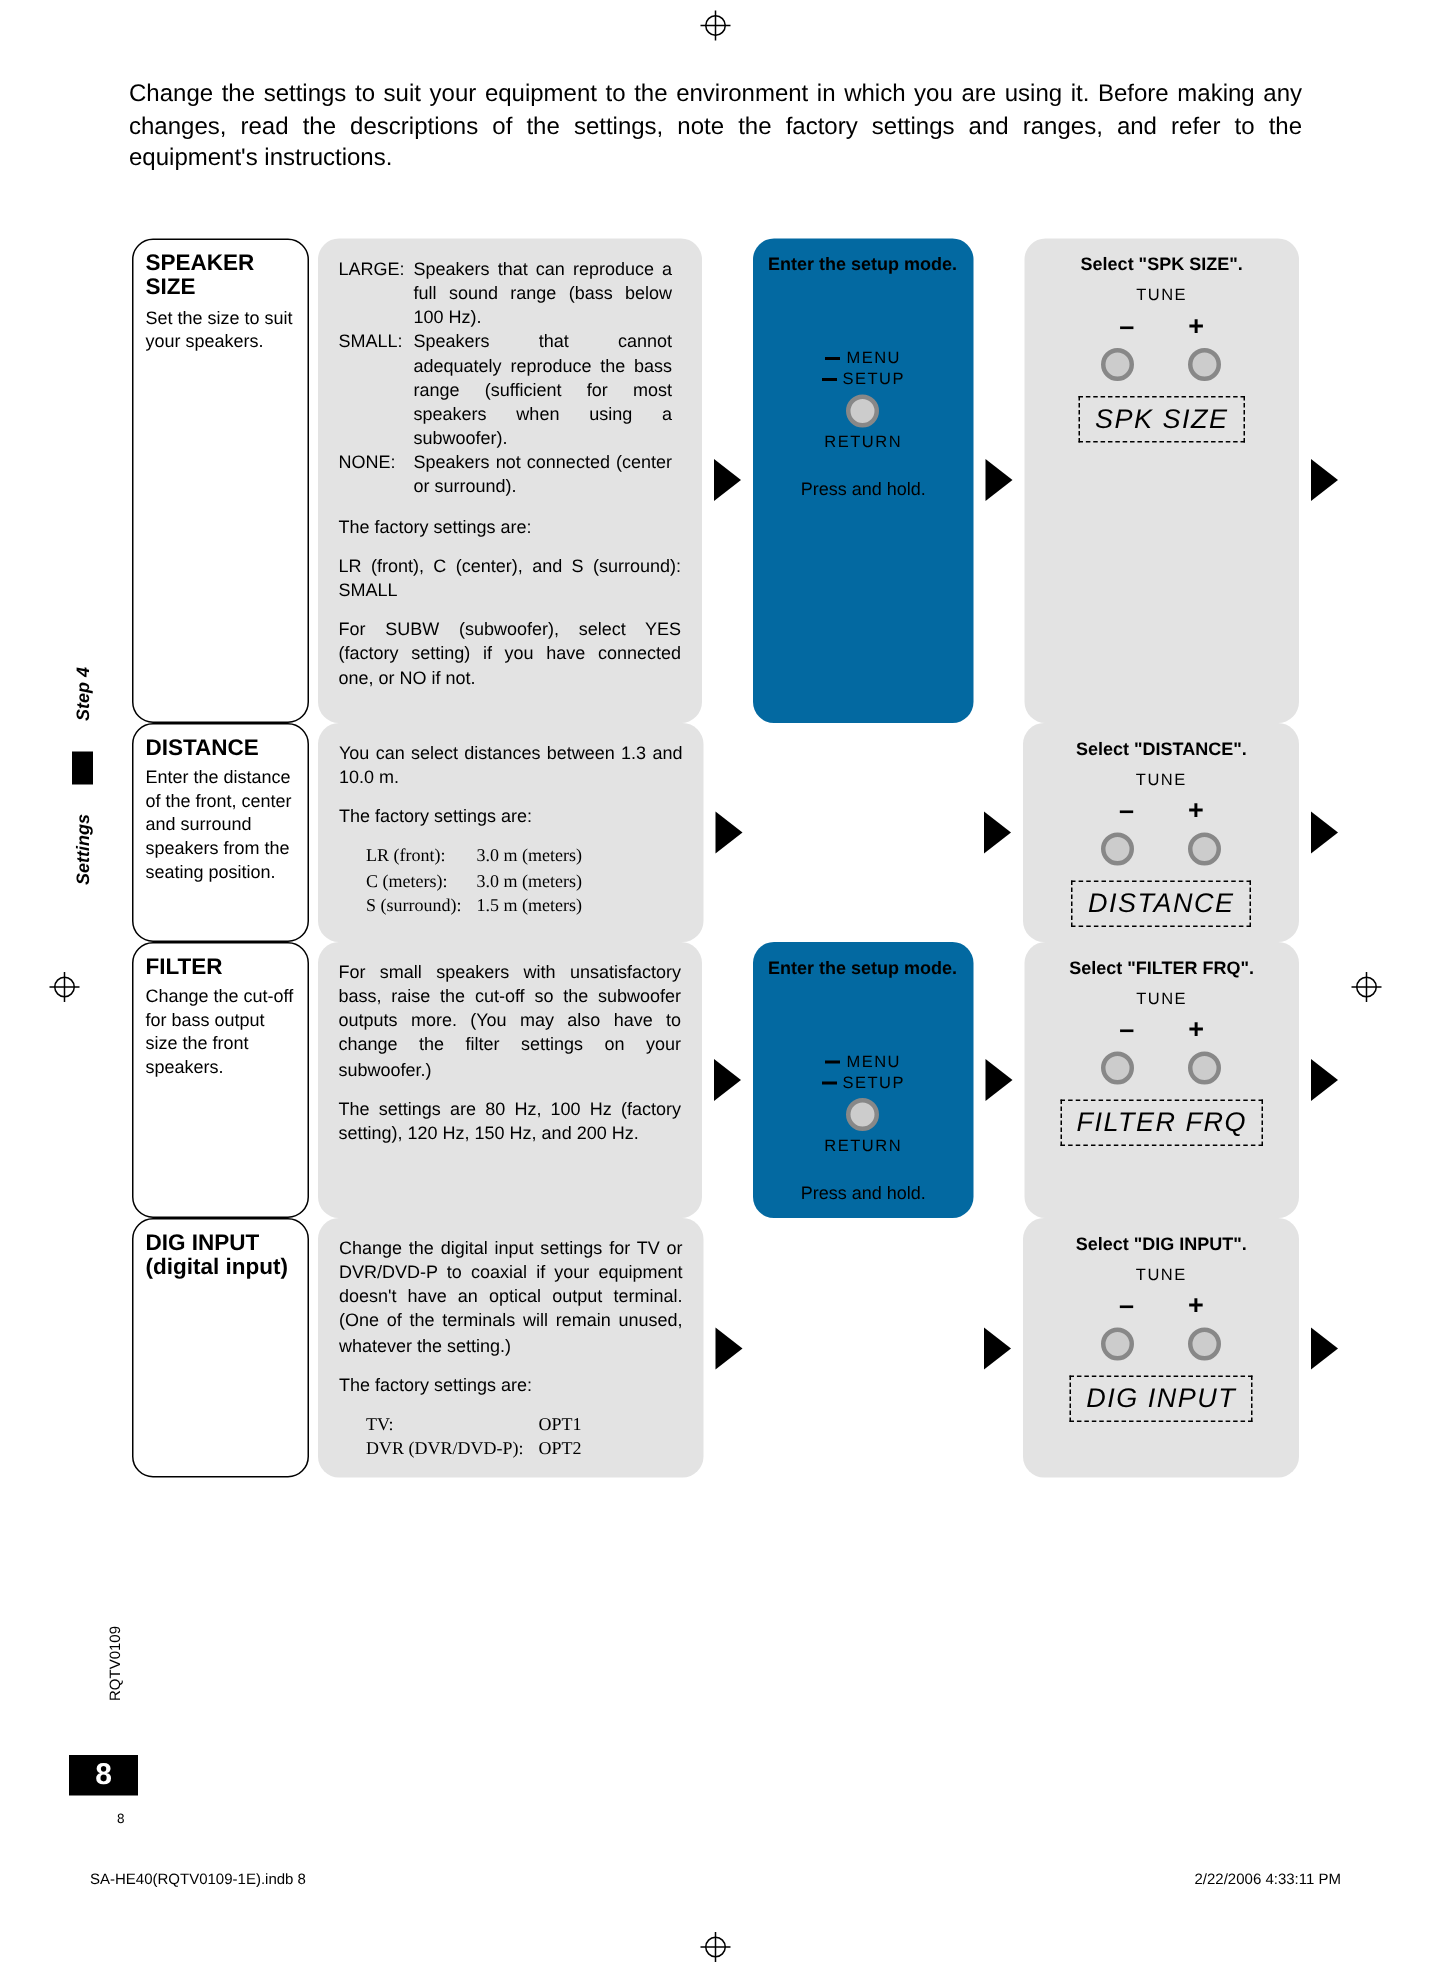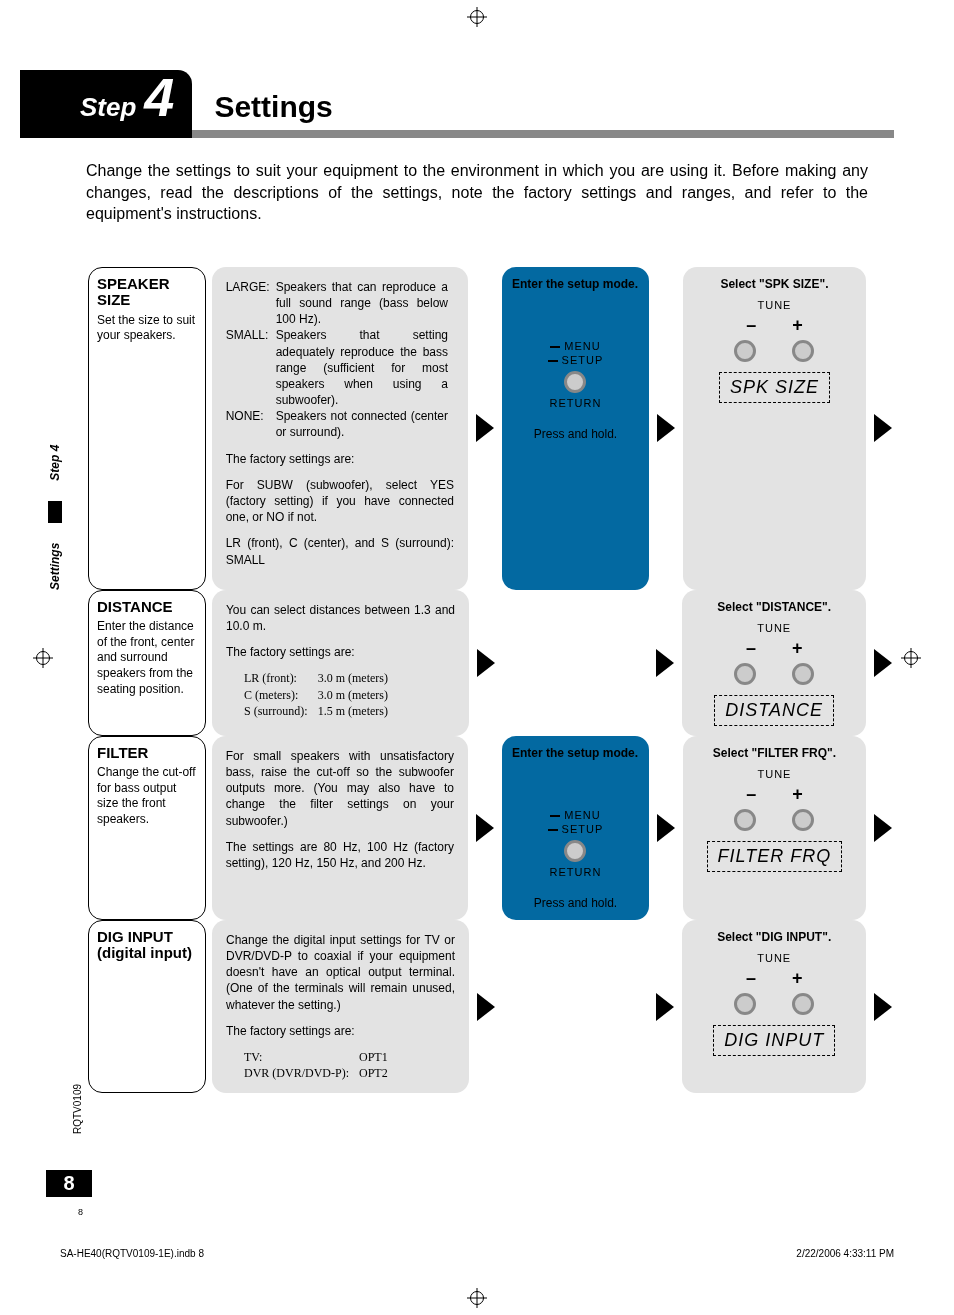--- a/index.html
+++ b/index.html
@@ -178,27 +178,20 @@
 </head>
 <body>
 
 <div class="reg-mark reg-top"></div>
 <div class="reg-mark reg-left"></div>
 <div class="reg-mark reg-right"></div>
 <div class="reg-mark reg-bot"></div>
 
 <div class="page">
 
-  <div class="hdr">
-    <div class="step-box">
-      <span class="step-word">Step</span>
-      <span class="step-num">4</span>
-    </div>
-    <div class="hdr-title">Settings</div>
-  </div>
 
   <p class="intro">Change the settings to suit your equipment to the environment in which you are using it. Before making any changes, read the descriptions of the settings, note the factory settings and ranges, and refer to the equipment's instructions.</p>
 
   <div class="side-tabs">
     <span>Settings</span>
     <span class="solid"></span>
     <span>Step 4</span>
   </div>
   <div class="doc-code">RQTV0109</div>
   <div class="page-num">8</div>
@@ -211,31 +204,31 @@
     <div>Set the size to suit your speakers.</div>
   </div>
         <div class="col-m">
           <div class="defs">
             <div>
               <span>LARGE:</span>
               <span>Speakers that can reproduce a full sound range (bass below 100 Hz).</span>
             </div>
             <div>
               <span>SMALL:</span>
-              <span>Speakers that setting adequately reproduce the bass range (sufficient for most speakers when using a subwoofer).</span>
+              <span>Speakers that cannot adequately reproduce the bass range (sufficient for most speakers when using a subwoofer).</span>
             </div>
             <div>
               <span>NONE:</span>
               <span>Speakers not connected (center or surround).</span>
             </div>
           </div>
           <p></p>
           <p>The factory settings are:</p>
+          <p>LR (front), C (center), and S (surround): SMALL</p>
           <p>For SUBW (subwoofer), select YES (factory setting) if you have connected one, or NO if not.</p>
-          <p>LR (front), C (center), and S (surround): SMALL</p>
         </div>
         <div class="arrow"></div>
         <div class="col-s">
     <div class="bold">Enter the setup mode.</div>
     <div style="margin-top:30px"><span class="dash"></span><span class="menu-lbl">MENU</span></div>
     <div><span class="dash"></span><span class="menu-lbl">SETUP</span></div>
     <div style="margin:4px 0"><span class="dial"></span></div>
     <div class="menu-lbl">RETURN</div>
     <div style="margin-top:18px">Press and hold.</div>
   </div>

